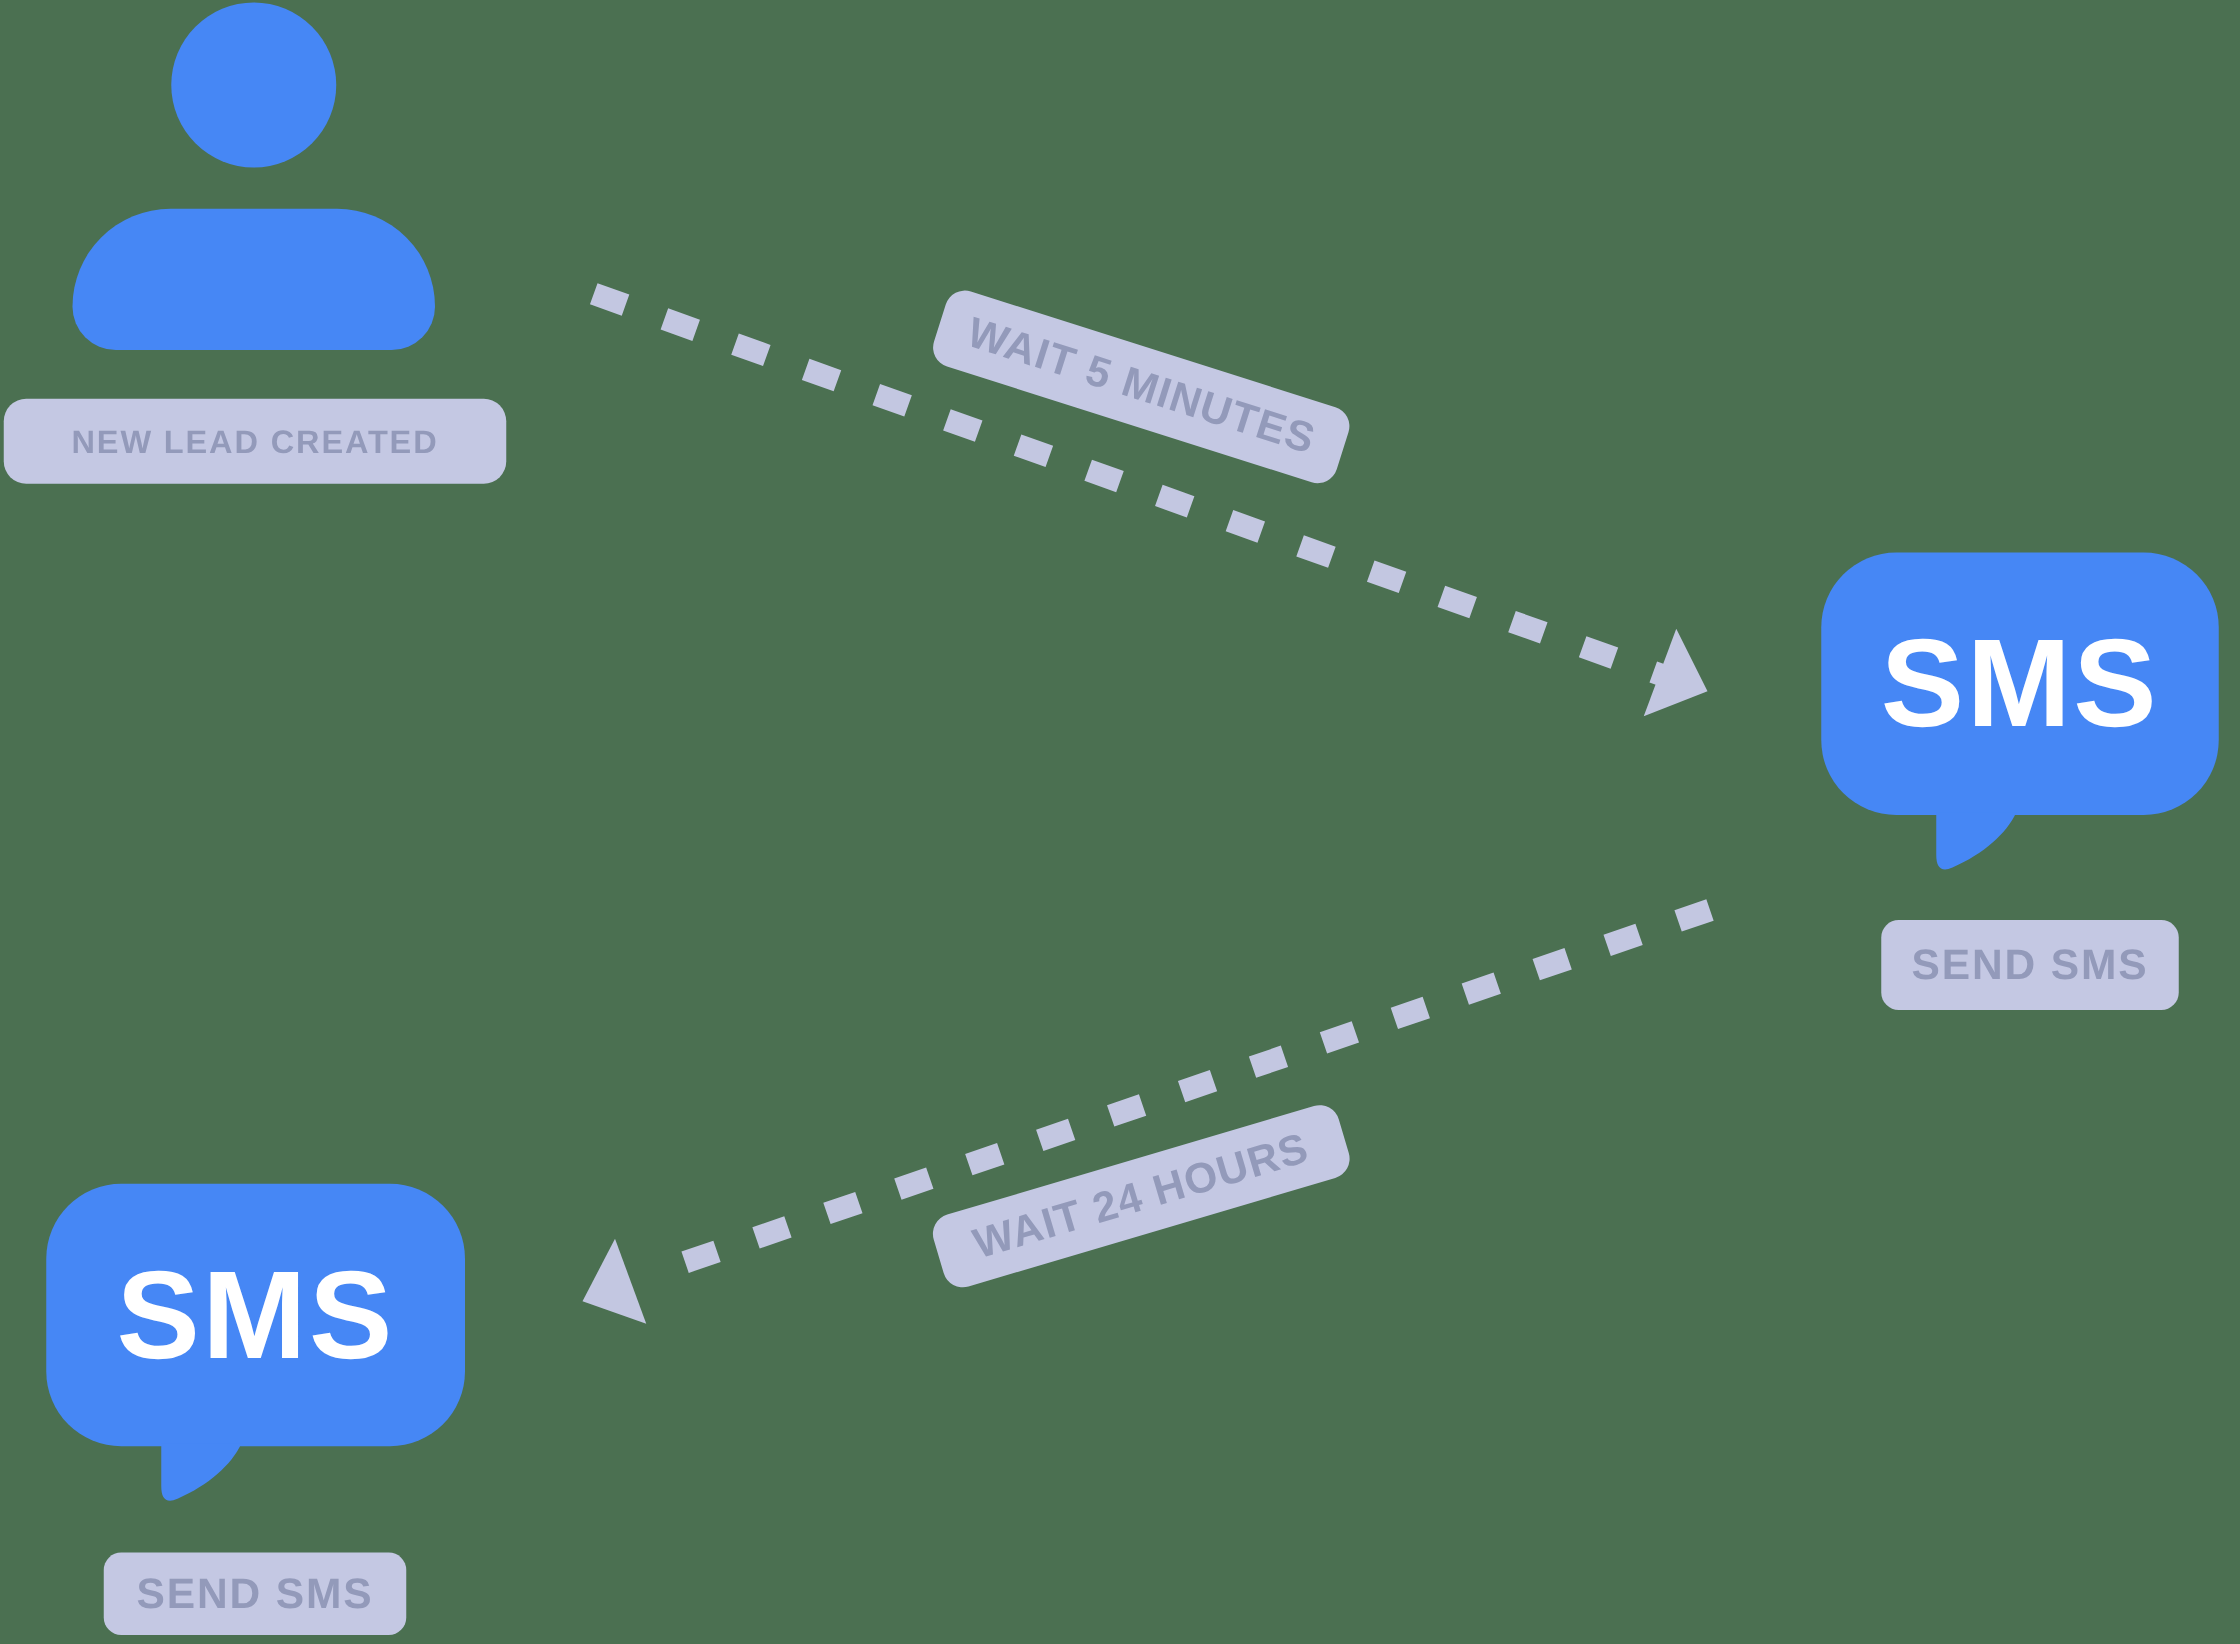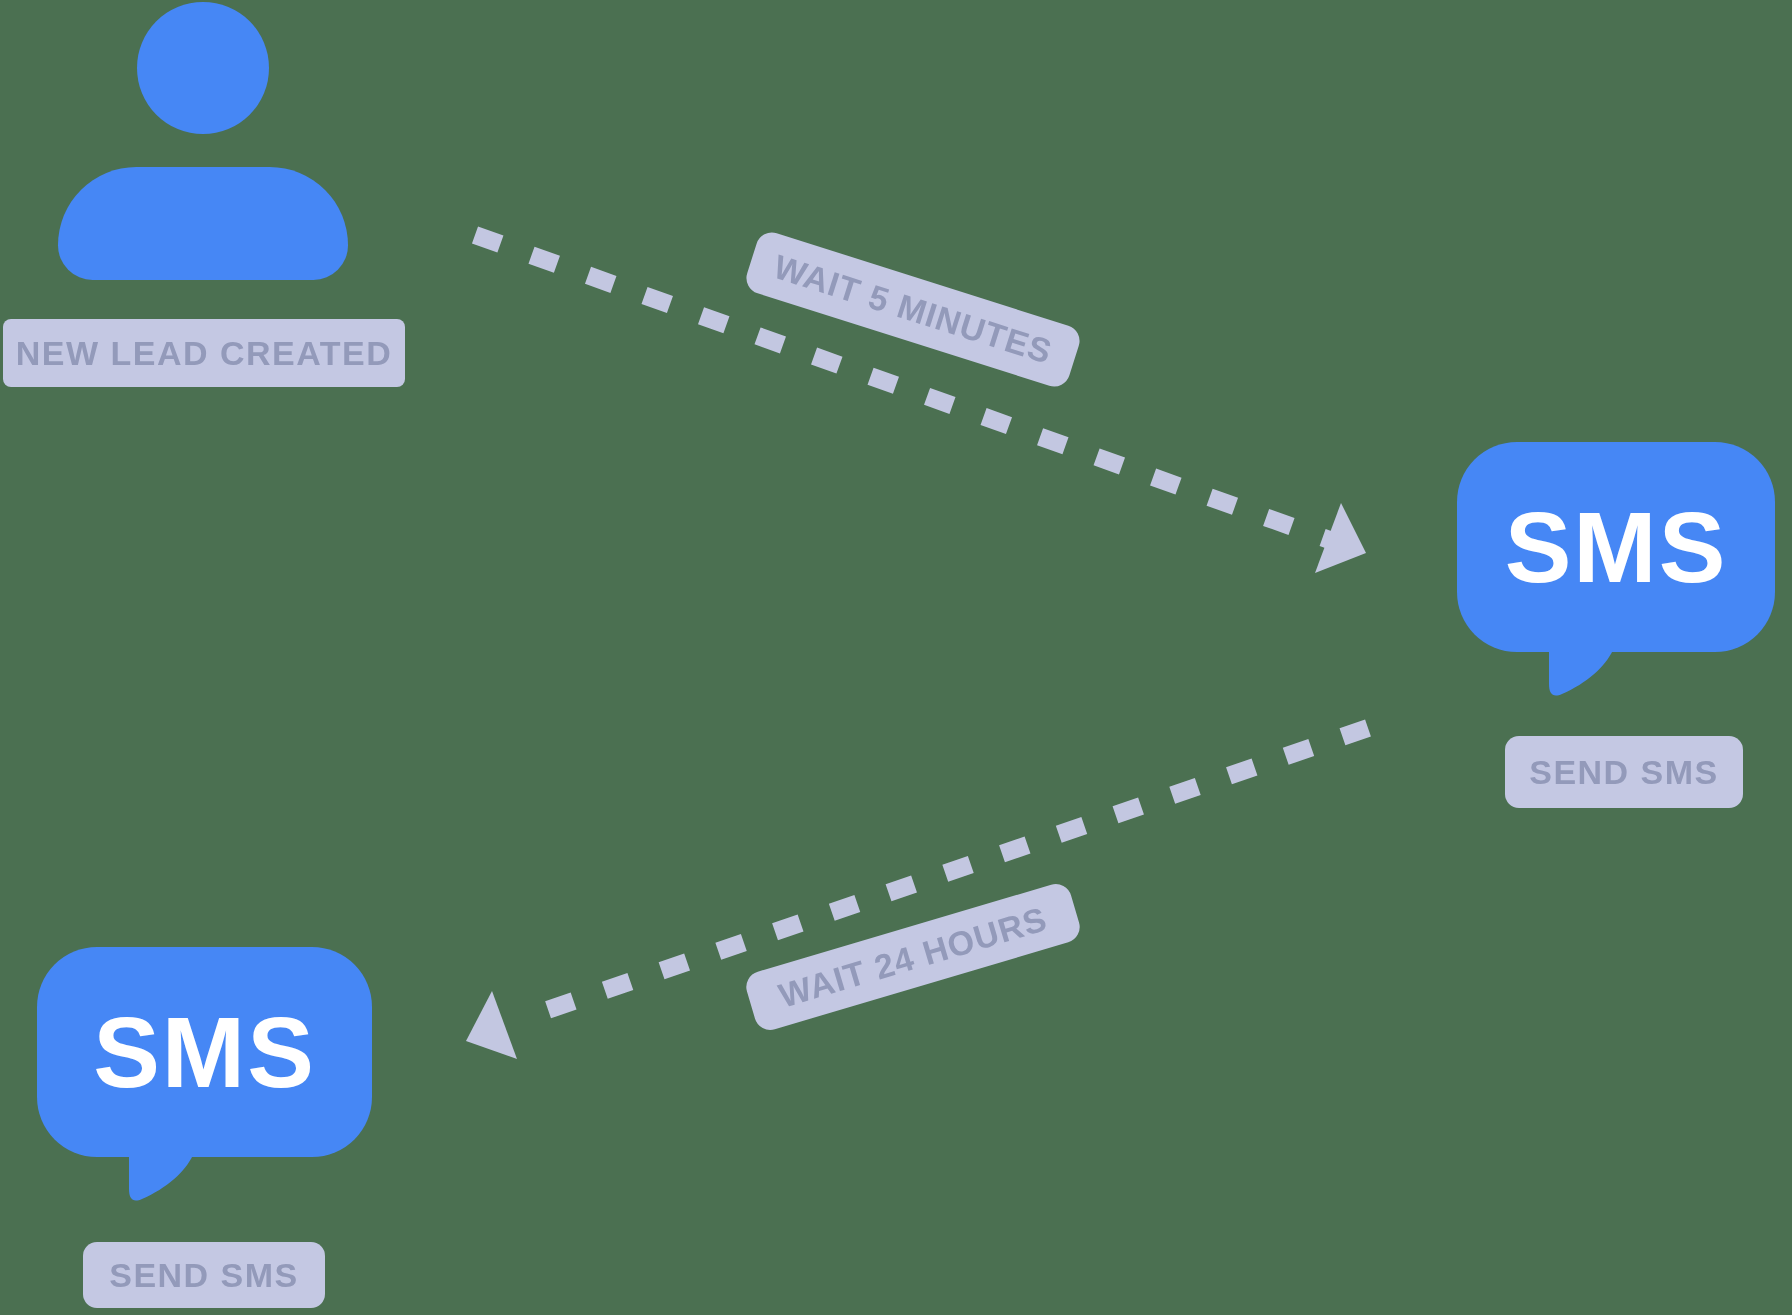--- a/index.html
+++ b/index.html
@@ -34,21 +34,21 @@
 
   .pill{
     position:absolute;
     background:var(--pill);
     color:var(--pill-text);
     font-weight:bold;
     display:flex;align-items:center;justify-content:center;
     letter-spacing:1.5px;
     white-space:nowrap;
   }
-  .lead-pill{left:3px;top:319px;width:402px;height:68px;border-radius:8px;font-size:34px;}
+  .lead-pill{left:3px;top:319px;width:402px;height:68px;border-radius:18px;font-size:26px;}
   .send-pill-1{left:1505px;top:736px;width:238px;height:72px;border-radius:14px;font-size:34px;}
   .send-pill-2{left:83px;top:1242px;width:242px;height:66px;border-radius:14px;font-size:34px;}
 
   .wait-label{
     position:absolute;
     background:var(--pill);
     color:var(--pill-text);
     font-weight:bold;font-size:34px;letter-spacing:1px;
     display:flex;align-items:center;justify-content:center;
     border-radius:16px;

